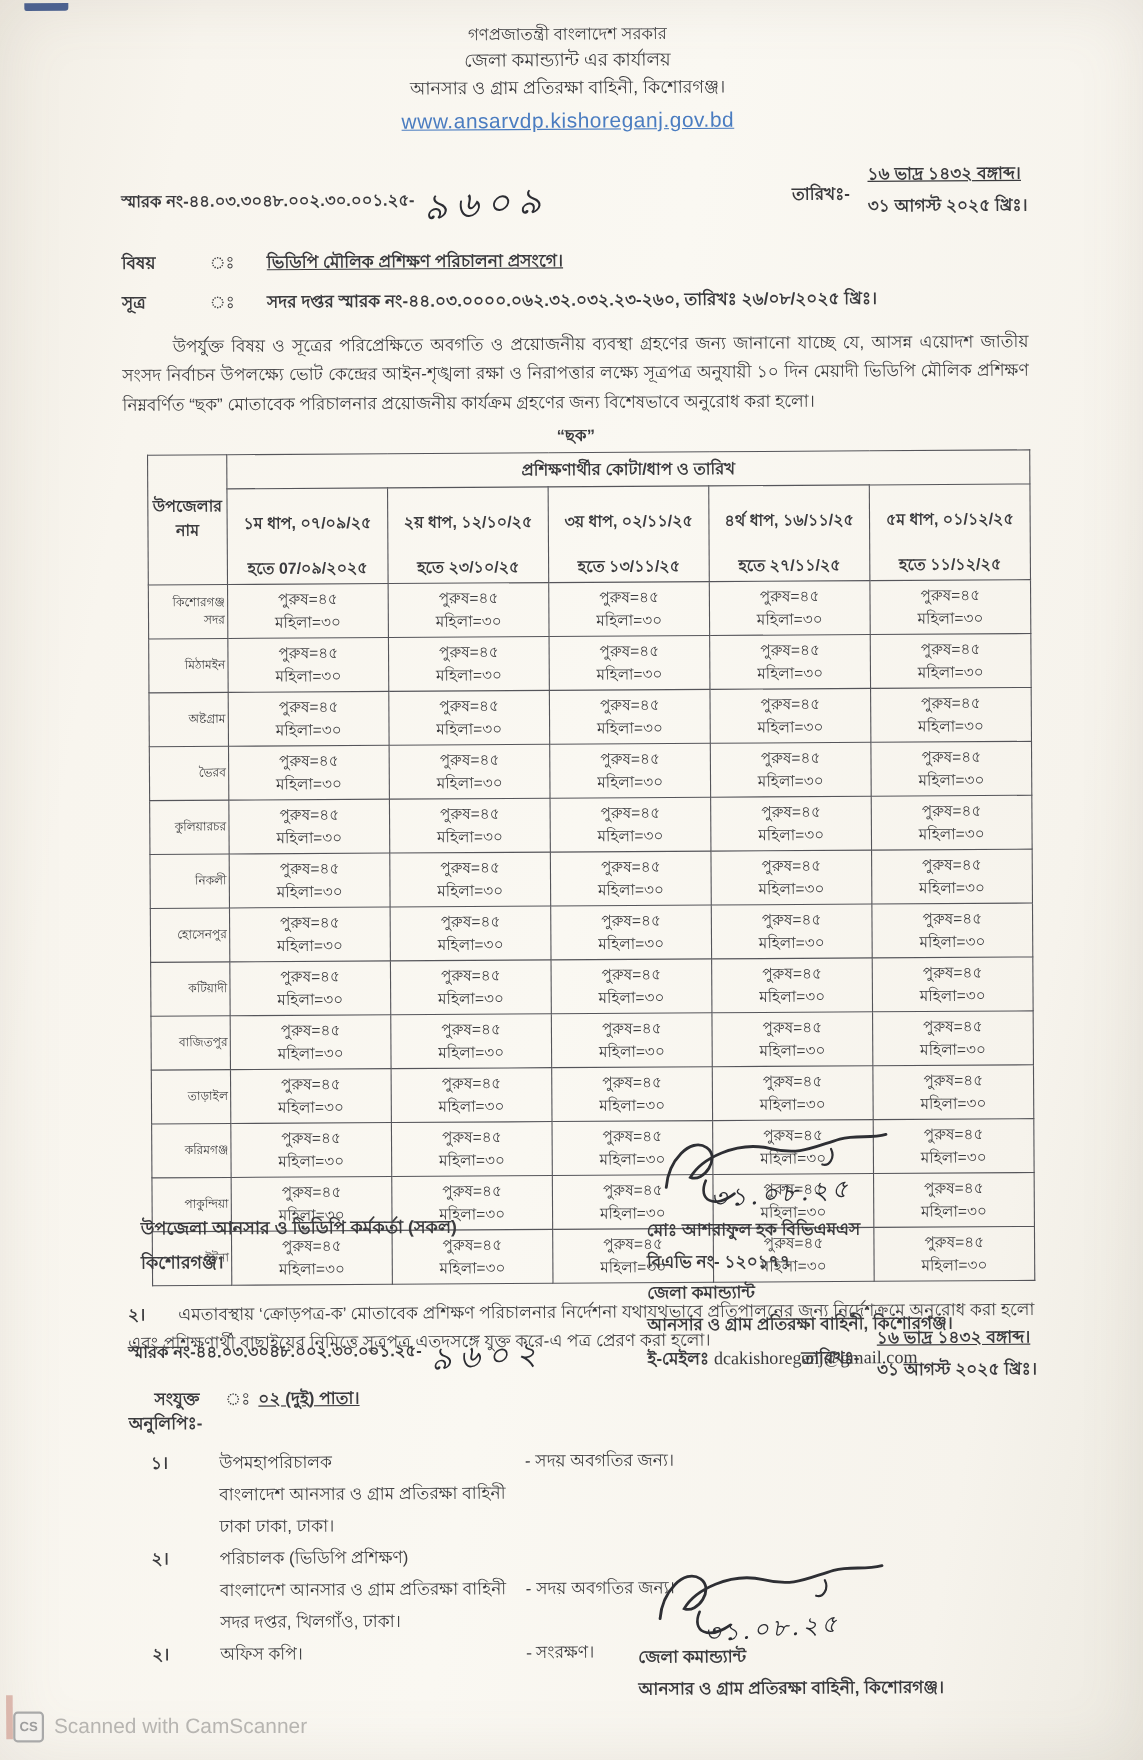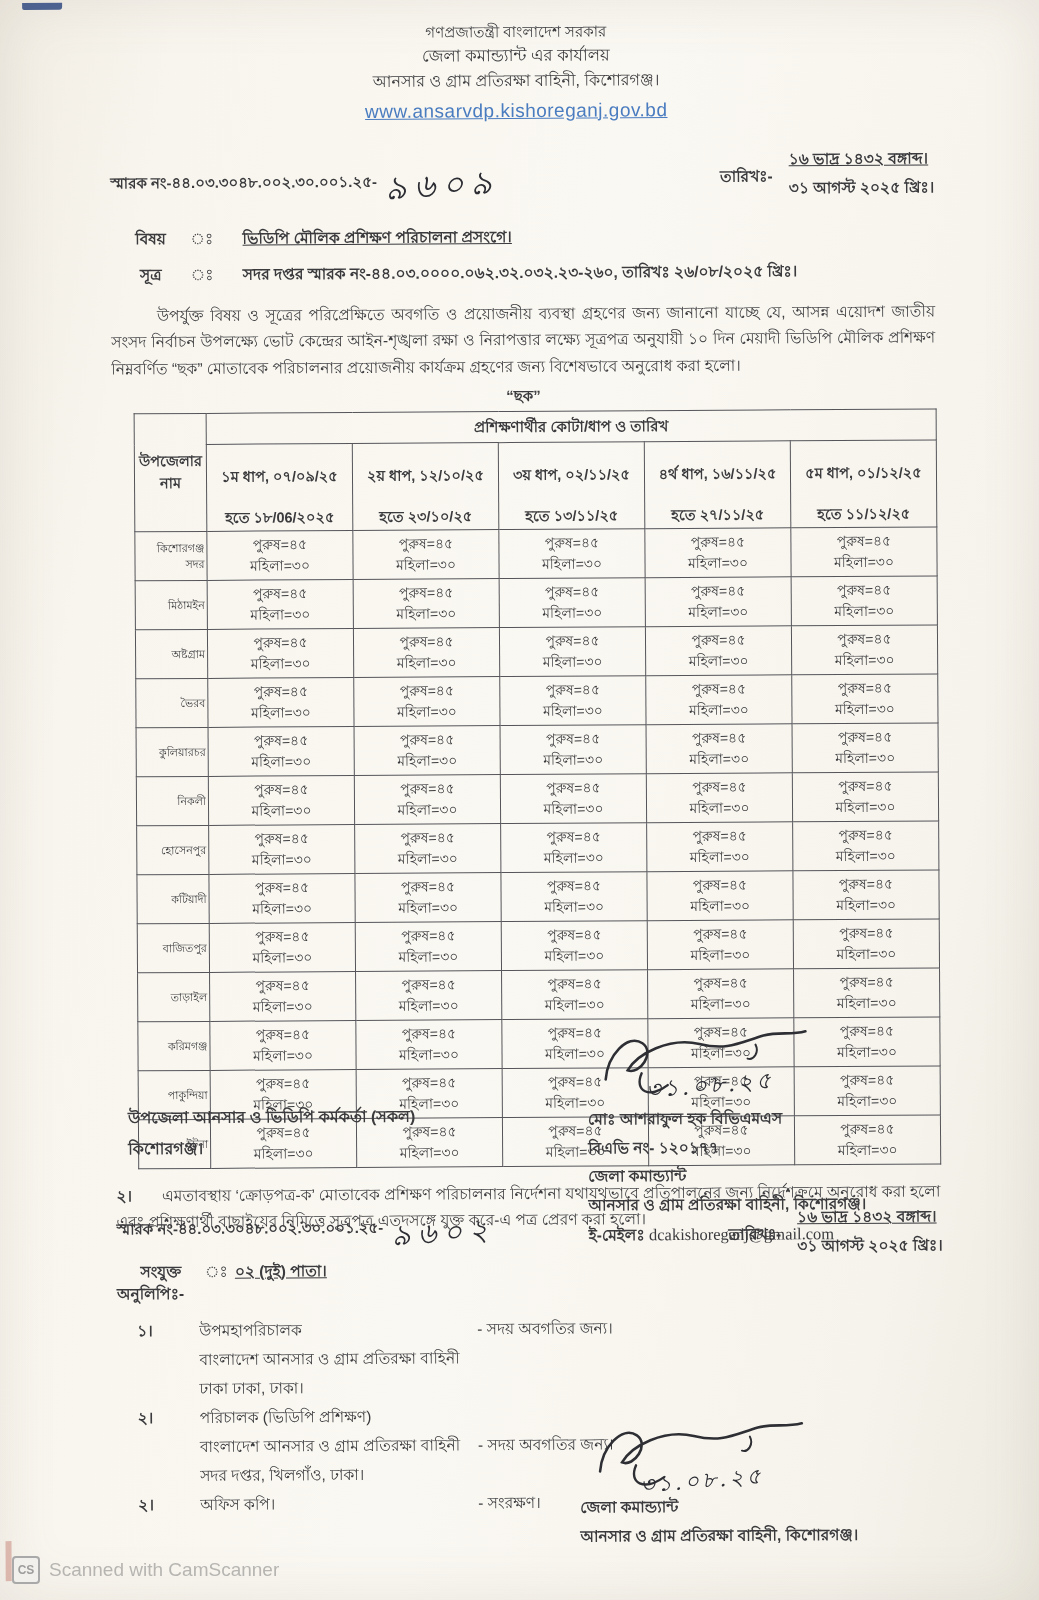--- a/index.html
+++ b/index.html
@@ -32,21 +32,21 @@
   .memo-left { font-size:15px; font-weight:600; white-space:nowrap; padding-top:12px; }
   .hand { font-family:"DejaVu Serif",serif; font-style:italic; color:#2c2d33; }
   .memo-no { display:inline-block; font-size:33px; letter-spacing:7px; transform:rotate(-3deg); vertical-align:-10px; margin-left:8px; font-weight:400; }
   .date-block { display:flex; gap:16px; align-items:center; font-size:15.5px; }
   .date-label { font-weight:600; padding-top:6px; }
   .date-lines { text-align:left; line-height:1.85; font-weight:600; }
   .date-l1 { text-decoration:underline; }
 
   
   .label-row { display:grid; grid-template-columns:80px 52px 1fr; font-size:15.5px; margin-top:10px; align-items:baseline; }
-  .label-row .lbl { font-weight:700;text-align:center; }
+  .label-row .lbl { font-weight:700; }
   .subject-text { font-weight:700; text-decoration:underline; }
   .source-text { font-weight:600; }
 
   .body-para { margin-top:14px; font-size:15.5px; line-height:1.7; text-align:justify; text-indent:46px; font-weight:500; }
 
   .chhok { text-align:center; font-size:15px; font-weight:700; margin-top:4px; }
 
   
   table.schedule { border-collapse:collapse; table-layout:fixed; width:803px; margin:2px 0 0 22px; }
   .schedule th, .schedule td { border:1px solid #55555a; text-align:center; vertical-align:middle; padding:2px; }
@@ -150,21 +150,21 @@
             <col>
         </colgroup>
         <thead>
           <tr>
             <th class="corner" rowspan="2">উপজেলার নাম</th>
             <th class="group-h" colspan="5">প্রশিক্ষণার্থীর কোটা/ধাপ ও তারিখ</th>
           </tr>
           <tr>
               <th>
                 <div>১ম ধাপ, ০৭/০৯/২৫</div>
-                <div>হতে ১৮/06/২০২৫</div>
+                <div>হতে 07/০৯/২০২৫</div>
               </th>
               <th>
                 <div>২য় ধাপ, ১২/১০/২৫</div>
                 <div>হতে ২৩/১০/২৫</div>
               </th>
               <th>
                 <div>৩য় ধাপ, ০২/১১/২৫</div>
                 <div>হতে ১৩/১১/২৫</div>
               </th>
               <th>
@@ -547,21 +547,21 @@
               <div>বাংলাদেশ আনসার ও গ্রাম প্রতিরক্ষা বাহিনী</div>
               <div>সদর দপ্তর, খিলগাঁও, ঢাকা।</div>
             </div>
             <span class="dist-note" style="top: 29px;">- সদয় অবগতির জন্য।</span>
           </div>
           <div class="dist-item">
             <span class="dist-no">২।</span>
             <div class="dist-lines">
               <div>অফিস কপি।</div>
             </div>
-            <span class="dist-note" style="top: 0px;">-  সংরক্ষণ।</span>
+            <span class="dist-note" style="top: 0px; font-family: Liberation Serif, serif;">-  সংরক্ষণ।</span>
           </div>
         </div>
     </div>
 
     <div class="sig2">
       <svg class="sig-svg" width="250" height="80" viewBox="0 0 250 80">
         <path d="M20,60 C22,36 42,14 57,24 C70,33 54,56 42,51 C52,34 84,18 114,25 C142,32 154,24 178,17 C194,13 206,17 222,13" fill="none" stroke="#2e2f34" stroke-width="2.6" stroke-linecap="round"></path>
         <path d="M56,54 C48,72 64,80 84,66" fill="none" stroke="#2e2f34" stroke-width="2.4" stroke-linecap="round"></path>
         <path d="M170,26 C174,34 168,42 162,40" fill="none" stroke="#2e2f34" stroke-width="2" stroke-linecap="round"></path>
       </svg>

